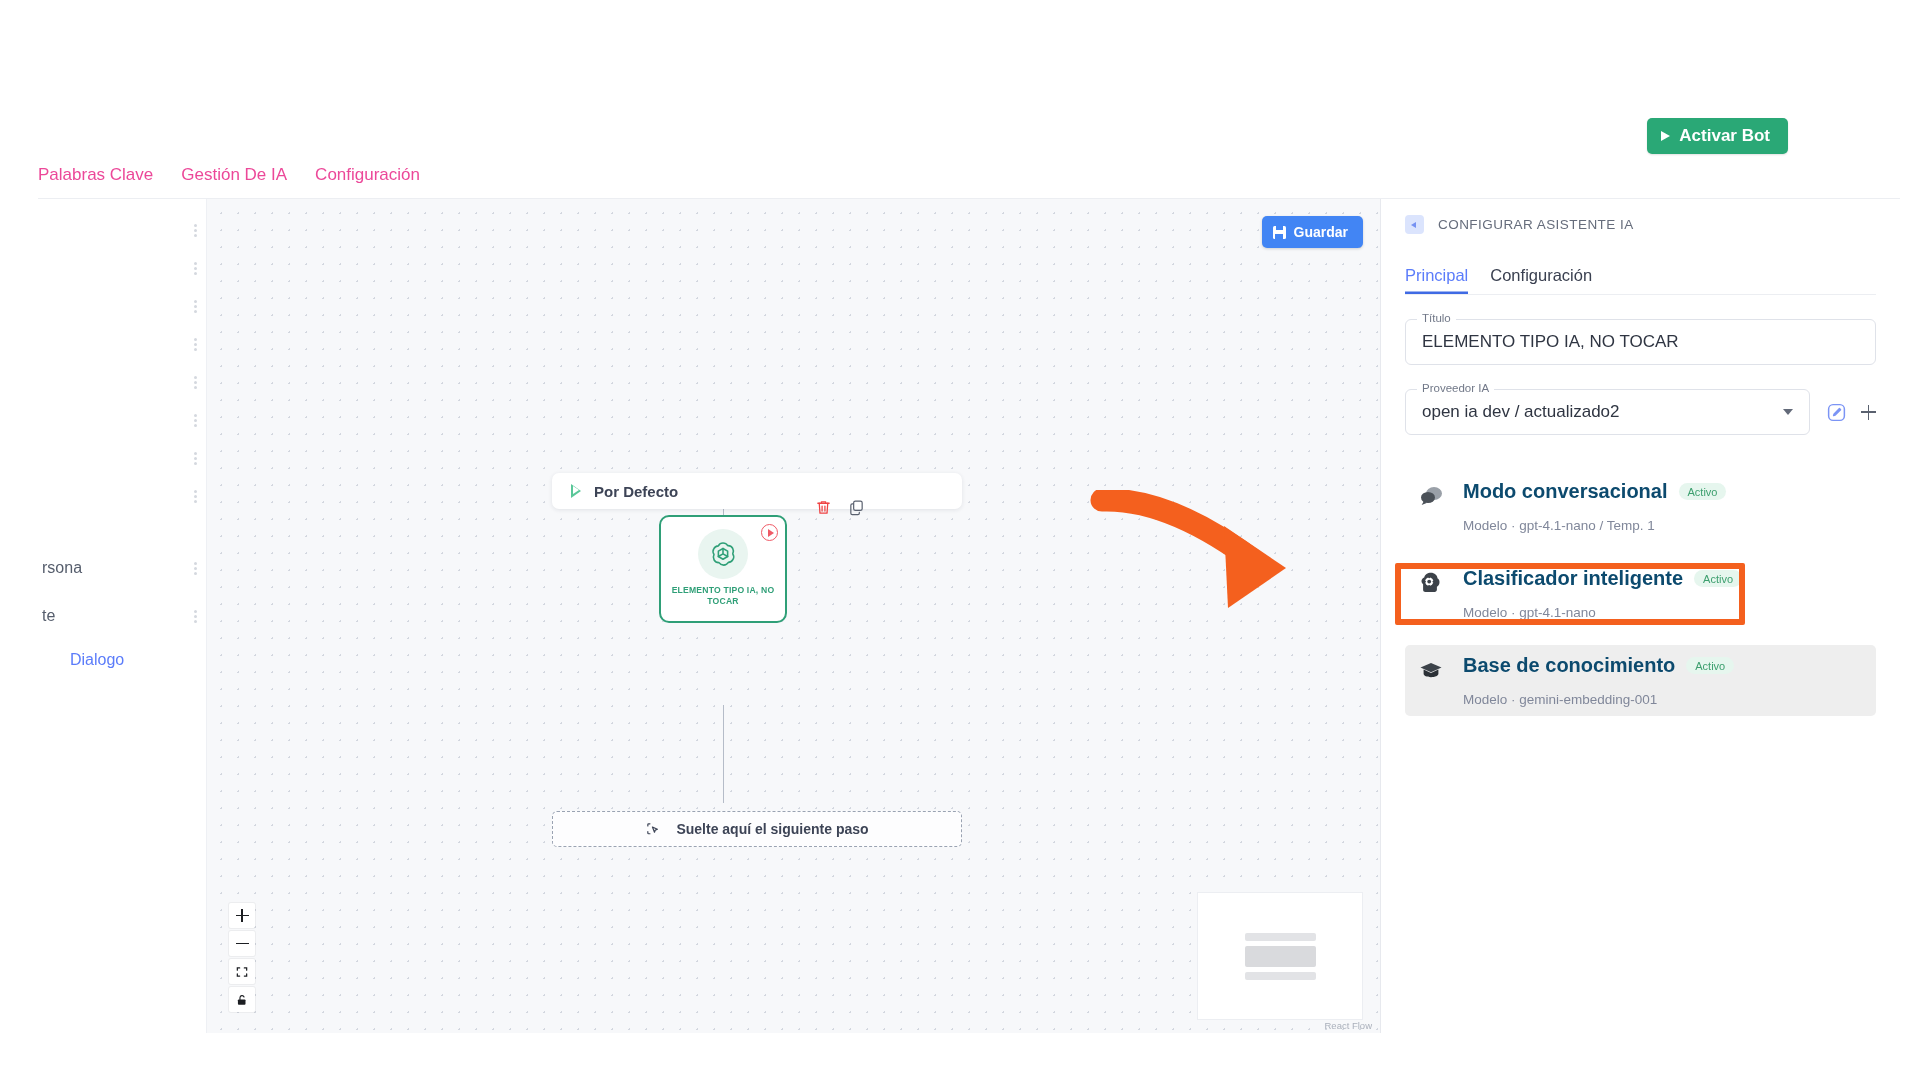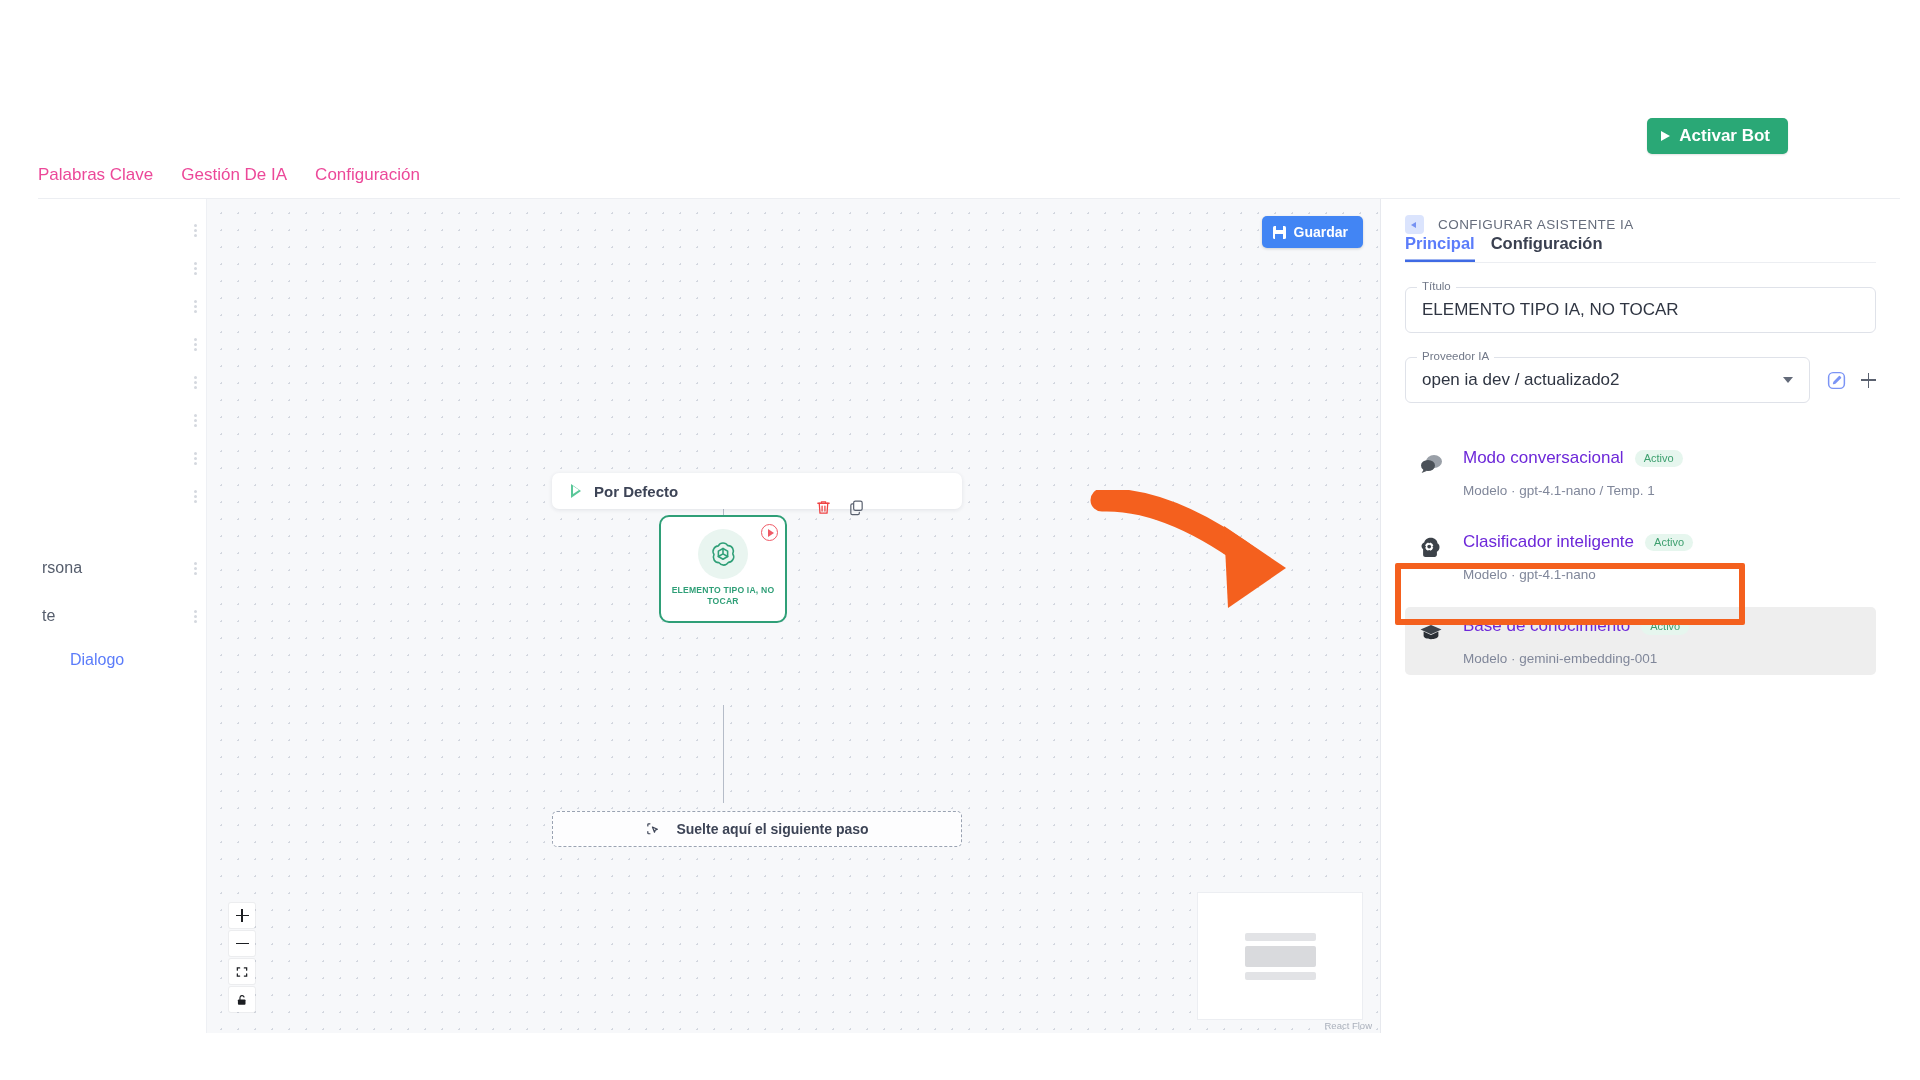--- a/index.html
+++ b/index.html
@@ -315,24 +315,23 @@
     border-right: 5px solid #7691f2;
     border-top: 3.5px solid transparent;
     border-bottom: 3.5px solid transparent;
     margin-right: 1.5px;
   }
   .cfg-title {
     font-size: 13.5px; letter-spacing: .45px;
     color: #666d7c;
   }
   .cfg-tabs {
-    display: flex; gap: 16px;
-    margin-top: 0;
+    display: flex; gap: 22px;
+    margin-top: 32px;
     border-bottom: 1px solid #eceef2;
-    font-weight: bold;
   }
   .cfg-tab {
     font-size: 16.5px;
     color: #3a4050;
     padding-bottom: 9px;
     cursor: pointer;
   }
   .cfg-tab.active { color: #5b7cfa; box-shadow: inset 0 -2.5px 0 #3f6ae4; }
 
   .field {
@@ -381,21 +380,21 @@
     display: flex; align-items: flex-start; gap: 18px;
     padding: 9px 14px 9px 12px;
     border-radius: 5px;
     cursor: pointer;
   }
   .feat-item + .feat-item { margin-top: 16px; }
   .feat-item.selected { background: #eeeeee; }
   .feat-ico { width: 28px; height: 28px; flex: none; margin-top: 2px; }
   .feat-title-row { display: flex; align-items: center; gap: 11px; }
   .feat-title {
-    font-size: 17px; font-weight: 400; color: #6d28d9;
+    font-size: 20px; font-weight: 700; color: #0c4a6e;
   }
   .feat-badge {
     font-size: 11px; color: #3c9f6e;
     background: #e6f6ee;
     border-radius: 10px;
     padding: 2.5px 9px;
   }
   .feat-sub {
     margin-top: 15px;
     font-size: 13.5px; color: #80879a;

